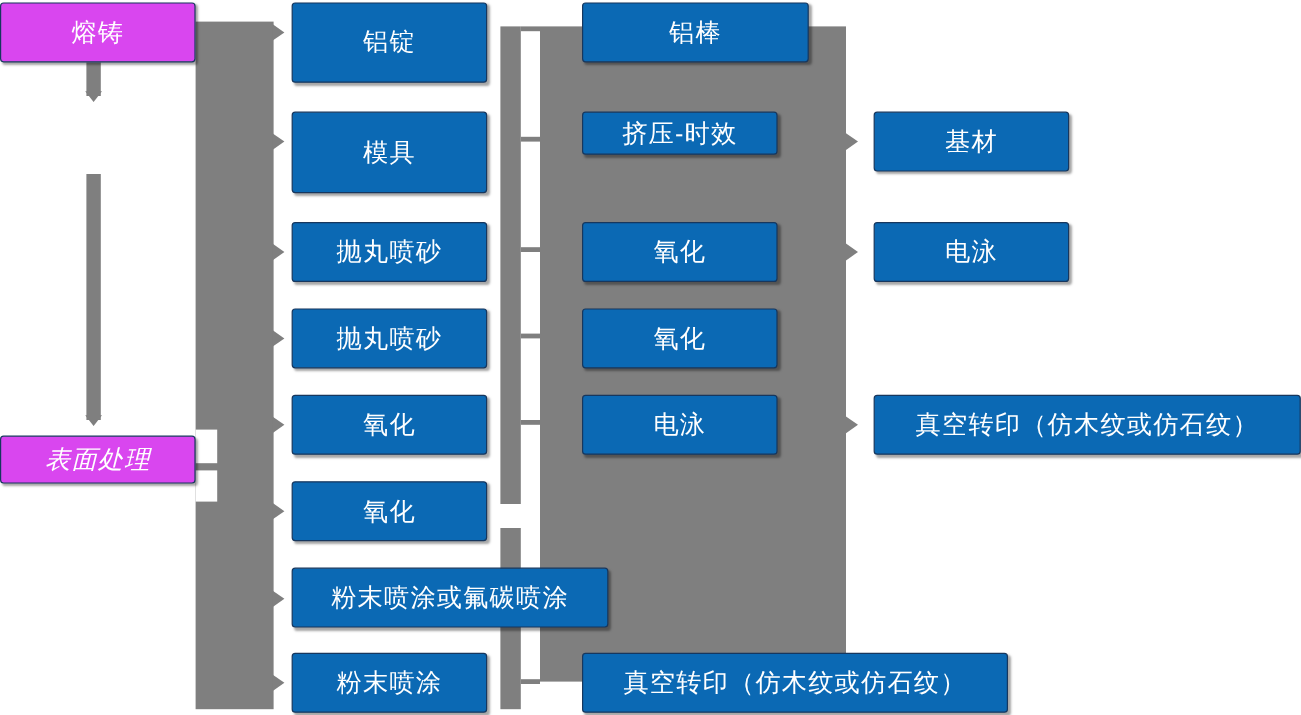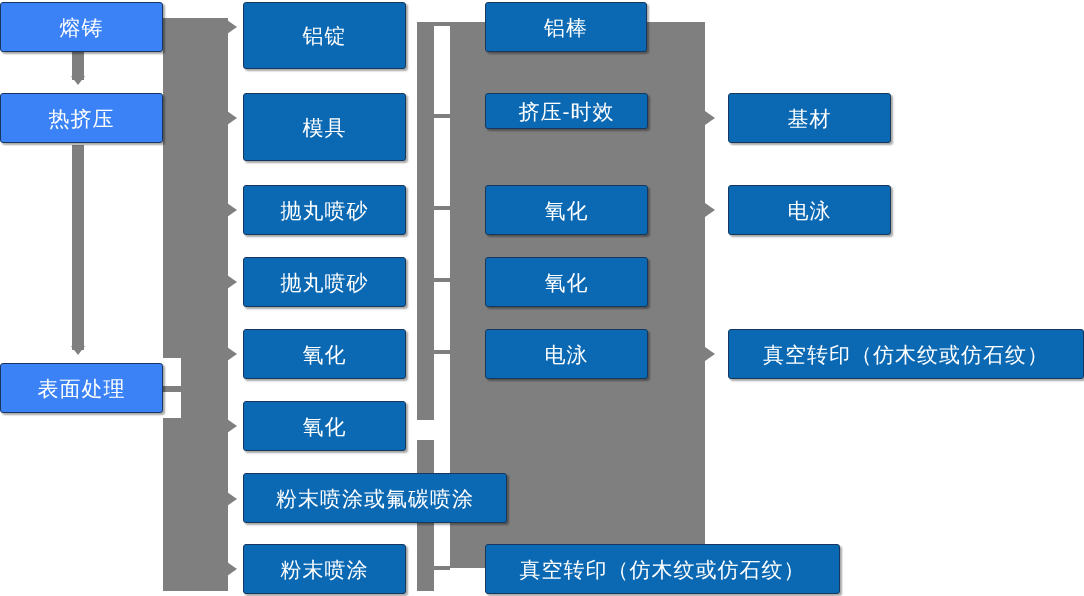--- a/index.html
+++ b/index.html
@@ -33,21 +33,21 @@
     border-radius:3px;
     box-sizing:border-box;
     font-size:21px;
     line-height:1;
     letter-spacing:1px;
     text-align:center;
     white-space:nowrap;
     box-shadow:2px 2px 2px rgba(0,0,0,.35);
     user-select:none;
   }
-  .box.dark{background:#3b82f6;}
+  .box.dark{background:#d946ef;}
   .box.mid{background:#0b69b4;}
 </style>
 </head>
 <body>
 
 <div id="stage">
 
   <div class="gray" style="left:72px;top:52px;width:12px;height:28px;"></div>
   <div class="arrow-d" style="left:71px;top:76px;"></div>
 
@@ -81,25 +81,22 @@
   <div class="gray" style="left:450px;top:22px;width:255px;height:546px;"></div>
 
   <div class="arrow-r" style="left:705px;top:111px;"></div>
   <div class="arrow-r" style="left:705px;top:203px;"></div>
   <div class="arrow-r" style="left:705px;top:347px;"></div>
 
   <div class="box dark" style="left:0px;top:2px;width:163px;height:50px;">
     <span>熔铸</span>
   </div>
 
-  <div class="box dark" style="left:0px;top:93px;width:163px;height:50px;">
-    <span>热挤压</span>
-  </div>
 
-  <div class="box dark" style="left:0px;top:363px;width:163px;height:50px;">
+  <div class="box dark" style="left:0px;top:363px;width:163px;height:40px;font-style:italic;">
     <span>表面处理</span>
   </div>
 
   <div class="box mid" style="left:243px;top:2px;width:163px;height:67px;">
     <span>铝锭</span>
   </div>
 
   <div class="box mid" style="left:243px;top:93px;width:163px;height:68px;">
     <span>模具</span>
   </div>
@@ -121,21 +118,21 @@
   </div>
 
   <div class="box mid" style="left:243px;top:544px;width:163px;height:50px;">
     <span>粉末喷涂</span>
   </div>
 
   <div class="box mid" style="left:243px;top:473px;width:264px;height:50px;">
     <span>粉末喷涂或氟碳喷涂</span>
   </div>
 
-  <div class="box mid" style="left:485px;top:2px;width:162px;height:50px;">
+  <div class="box mid" style="left:485px;top:2px;width:189px;height:50px;">
     <span>铝棒</span>
   </div>
 
   <div class="box mid" style="left:485px;top:93px;width:163px;height:36px;">
     <span>挤压-时效</span>
   </div>
 
   <div class="box mid" style="left:485px;top:185px;width:163px;height:50px;">
     <span>氧化</span>
   </div>

